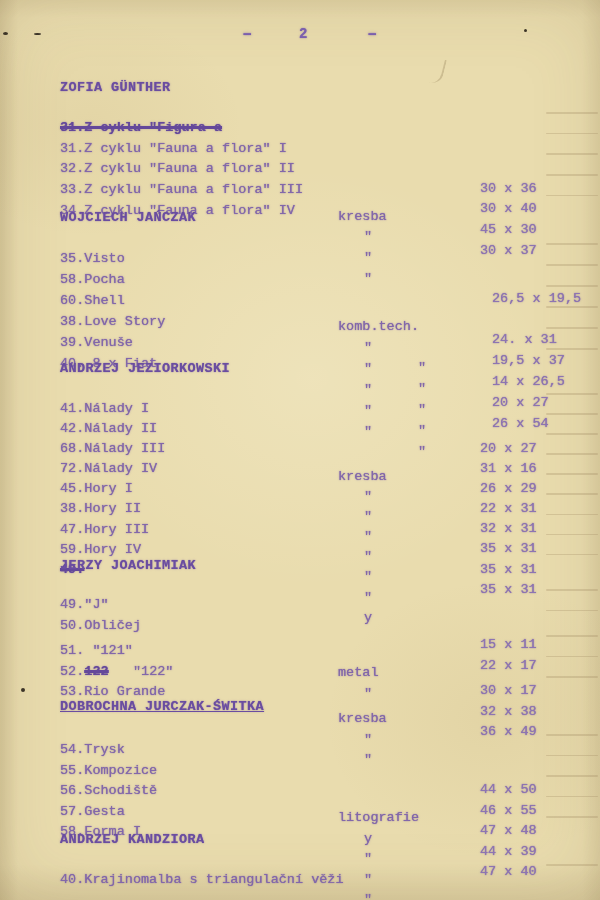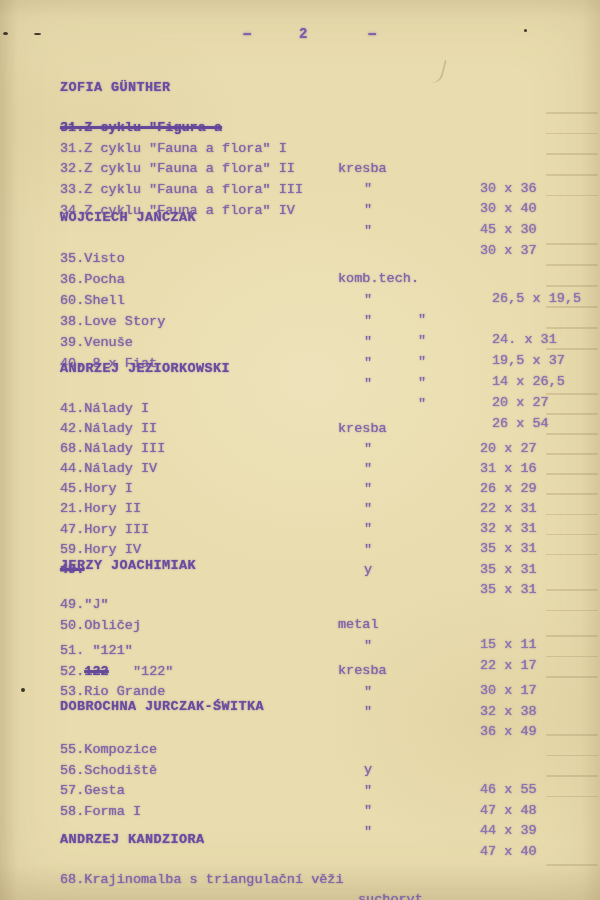--- a/index.html
+++ b/index.html
@@ -30,21 +30,21 @@
   .artist{
     height:20px;line-height:19px;font-size:13.5px;font-weight:bold;
     letter-spacing:0.4px;color:#6a4da0;white-space:pre;
   }
   .row{position:relative;height:20.6px;line-height:20px;font-size:13.5px;white-space:pre;}
   .row::after{
     content:"";position:absolute;left:486px;top:14px;width:52px;height:1.5px;
     background:rgba(151,128,88,0.26);border-radius:1px;
   }
   .t{position:absolute;left:0;}
-  .tech{position:absolute;}
+  .tech{position:absolute;margin-top:48px;}
   .tech.w{left:278px;}
   .tech.q{left:304px;}
   .tech.q2{left:358px;}
   .tech.such{left:298px;}
   .dims{position:absolute;left:420px;color:#8d74b2;}
   .s1 .dims{left:432px;}
   .struck{
     text-decoration:line-through;
     text-decoration-thickness:2.5px;
     text-decoration-color:#64489a;
@@ -54,21 +54,21 @@
   .gap{margin-top:5px;}
 
   .s0 .row{height:20.7px;}
   .s0 .artist{height:20px;}
   .s1 .row{height:21px;}
   .s1 .artist{height:21px;font-family:Liberation Mono, monospace;}
   .s2 .row{height:20.1px;}
   .s3 .row{height:20.6px;}
   .s3 .artist{height:17px;line-height:15px;}
   .s4 .row{height:20.5px;}
-  .s4 .artist{height:23px;}
+  .s4 .artist{height:23px;text-decoration:underline;}
 
   .speck{position:absolute;background:#3c3427;border-radius:50%;}
   .spk1{left:3px;top:32px;width:5px;height:3px;}
   .spk2{left:34px;top:33px;width:7px;height:2px;}
   .spk3{left:21px;top:688px;width:4px;height:4px;}
   .spk4{left:524px;top:29px;width:3px;height:3px;}
   .curl{
     position:absolute;left:428px;top:58px;width:14px;height:26px;
     border-right:2px solid rgba(140,118,78,0.30);
     border-radius:0 0 12px 0;transform:rotate(14deg);
@@ -113,21 +113,21 @@
   </div>
 
   <div class="section s1 typ" style="top:208px">
     <div class="artist">WOJCIECH JAŃCZAK</div>
     <div class="row">
       <span class="t">35.Visto</span>
       <span class="tech w">komb.tech.</span>
       <span class="dims">26,5 x 19,5</span>
     </div>
     <div class="row">
-      <span class="t">36.Pocha</span>
+      <span class="t">58.Pocha</span>
       <span class="tech q">"</span>
       <span class="tech q2">"</span>
       <span class="dims">24. x 31</span>
     </div>
     <div class="row">
       <span class="t">60.Shell</span>
       <span class="tech q">"</span>
       <span class="tech q2">"</span>
       <span class="dims">19,5 x 37</span>
     </div>
@@ -162,31 +162,31 @@
       <span class="t">42.Nálady II</span>
       <span class="tech q">"</span>
       <span class="dims">31 x 16</span>
     </div>
     <div class="row">
       <span class="t">68.Nálady III</span>
       <span class="tech q">"</span>
       <span class="dims">26 x 29</span>
     </div>
     <div class="row">
-      <span class="t">44.Nálady IV</span>
+      <span class="t">72.Nálady IV</span>
       <span class="tech q">"</span>
       <span class="dims">22 x 31</span>
     </div>
     <div class="row">
       <span class="t">45.Hory I</span>
       <span class="tech q">"</span>
       <span class="dims">32 x 31</span>
     </div>
     <div class="row">
-      <span class="t">21.Hory II</span>
+      <span class="t">38.Hory II</span>
       <span class="tech q">"</span>
       <span class="dims">35 x 31</span>
     </div>
     <div class="row">
       <span class="t">47.Hory III</span>
       <span class="tech q">"</span>
       <span class="dims">35 x 31</span>
     </div>
     <div class="row">
       <span class="t">59.Hory IV</span>
@@ -223,20 +223,25 @@
     <div class="row">
       <span class="t">53.Rio Grande</span>
       <span class="tech q">"</span>
       <span class="dims">36 x 49</span>
     </div>
   </div>
 
   <div class="section s4 typ" style="top:697px">
     <div class="artist">DOBROCHNA JURCZAK-ŚWITKA</div>
     <div class="row">
+      <span class="t">54.Trysk</span>
+      <span class="tech w">litografie</span>
+      <span class="dims">44 x 50</span>
+    </div>
+    <div class="row">
       <span class="t">55.Kompozice</span>
       <span class="tech q">y</span>
       <span class="dims">46 x 55</span>
     </div>
     <div class="row">
       <span class="t">56.Schodiště</span>
       <span class="tech q">"</span>
       <span class="dims">47 x 48</span>
     </div>
     <div class="row">
@@ -247,21 +252,21 @@
     <div class="row">
       <span class="t">58.Forma I</span>
       <span class="tech q">"</span>
       <span class="dims">47 x 40</span>
     </div>
   </div>
 
   <div class="section s5 typ" style="top:830px">
     <div class="artist">ANDRZEJ KANDZIORA</div>
     <div class="row">
-      <span class="t">68.Krajinomalba s triangulační věži</span>
+      <span class="t">40.Krajinomalba s triangulační věži</span>
       <span class="tech such">suchoryt</span>
       
     </div>
   </div>
 
   <div class="speck spk1"></div>
   <div class="speck spk2"></div>
   <div class="speck spk3"></div>
   <div class="speck spk4"></div>
   <div class="curl"></div>

